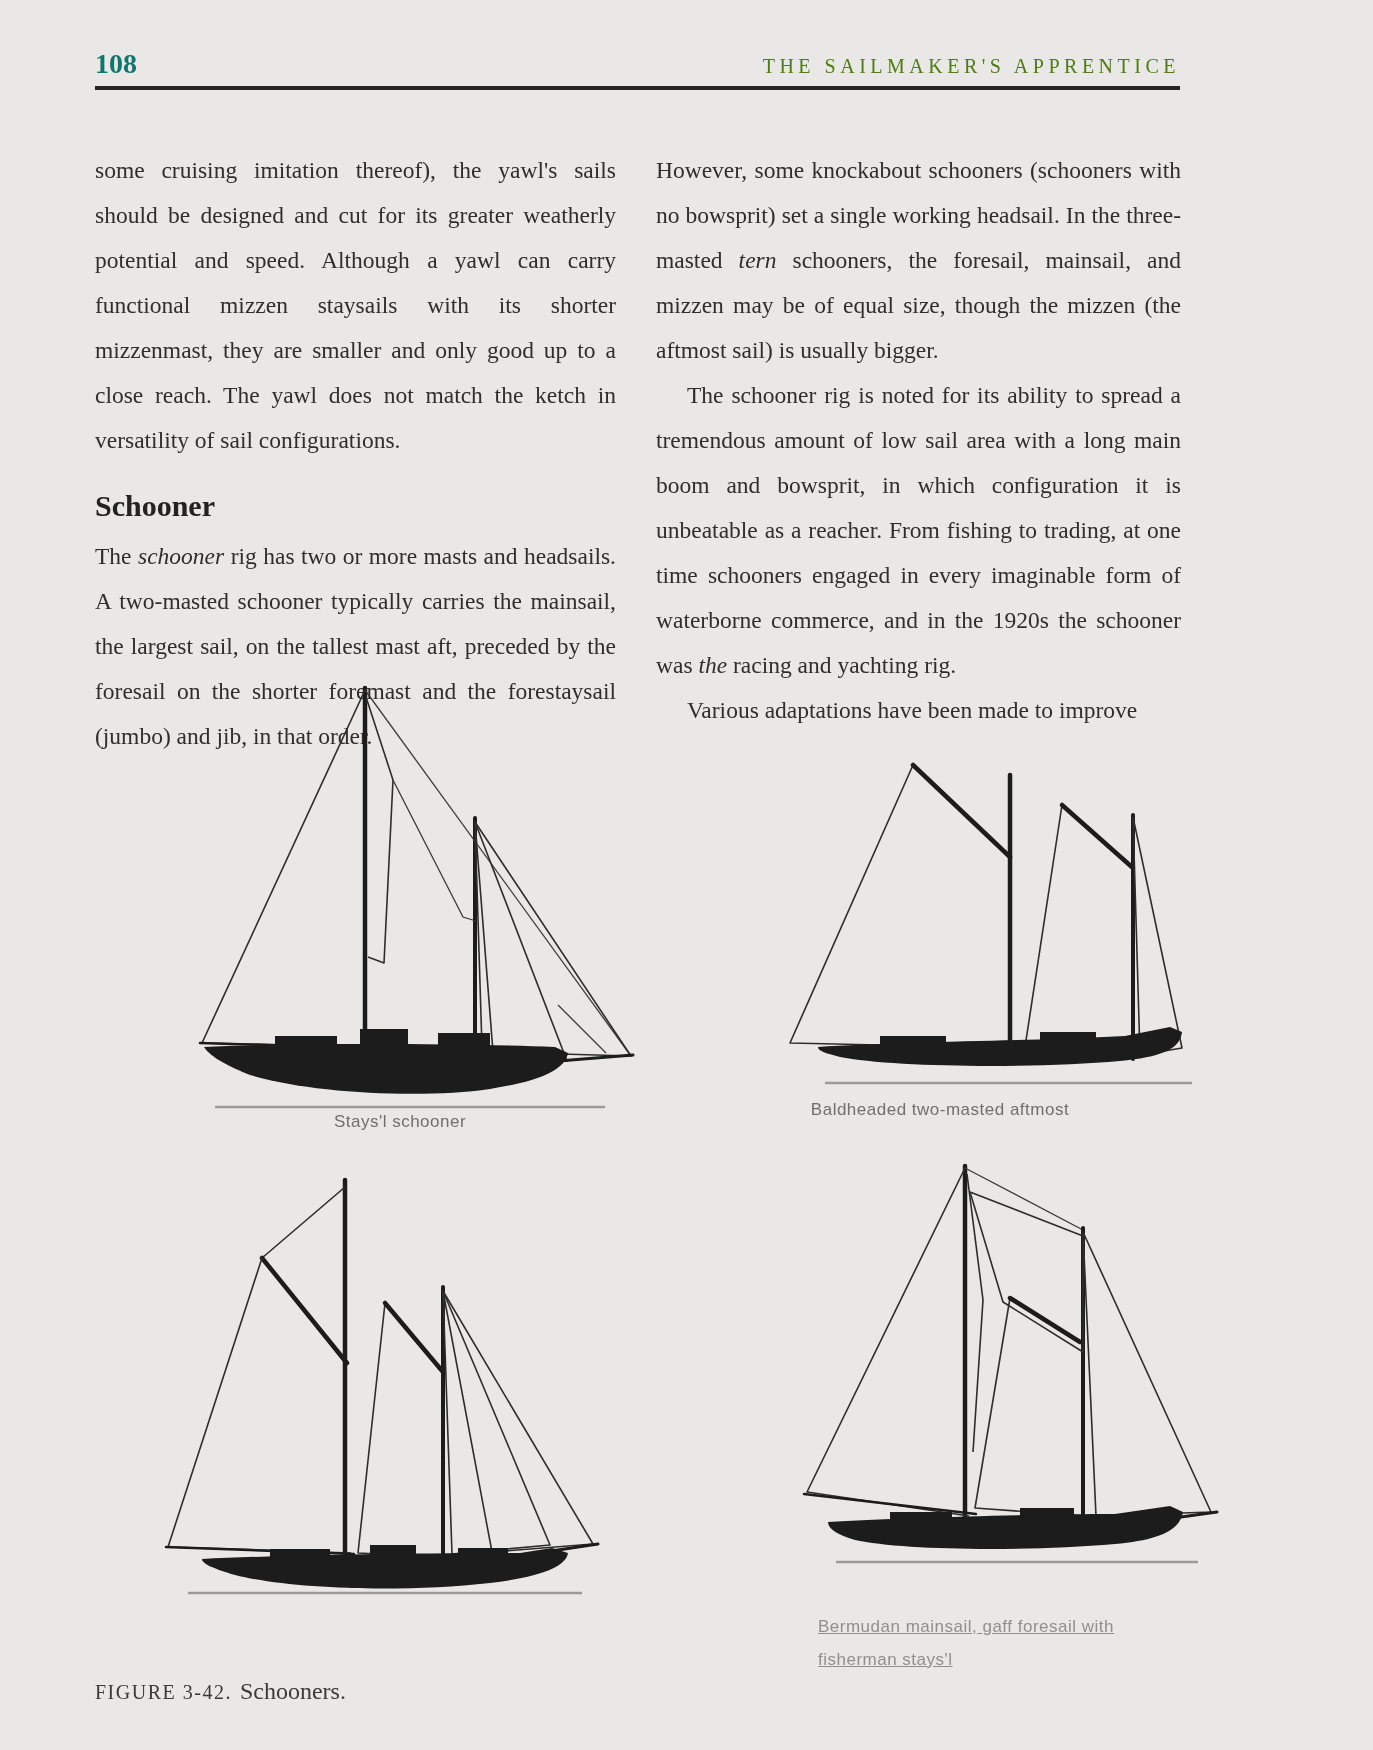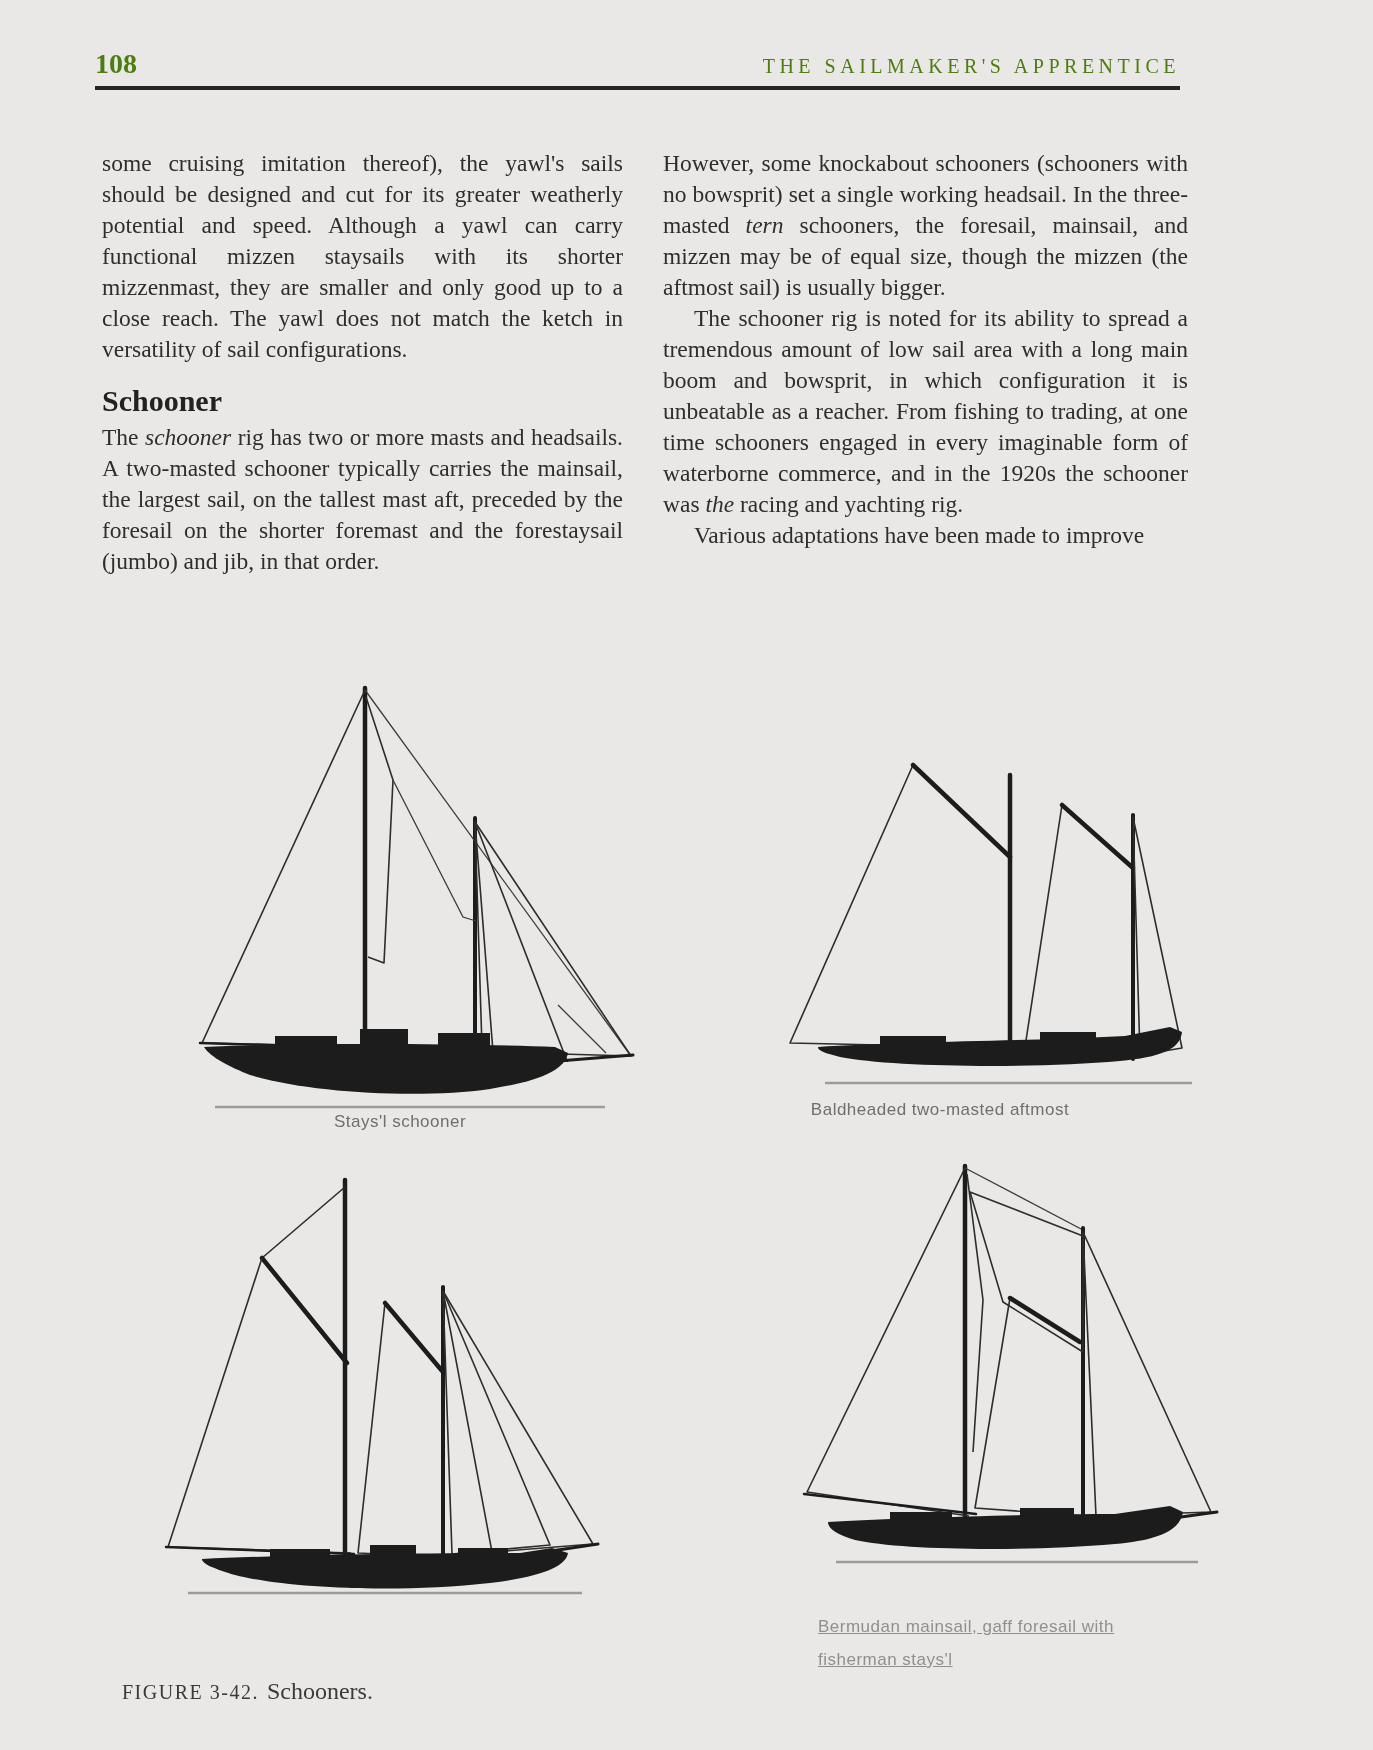--- a/index.html
+++ b/index.html
@@ -1,46 +1,46 @@
 <!DOCTYPE html>
 <html style="--page-bg: #e9e8e6; --ink: #2e2e2e; --caption: #6f6f6f; --caption-faded: #8f8f8f; --hull: #1c1c1c; --waterline: #9b9b9b;"><head>
 <meta charset="utf-8">
 <style>
   html,body{margin:0;padding:0;}
   body{width:1373px;height:1750px;font-family:"Liberation Serif",serif;}
   .page{position:absolute;top:0;left:0;width:1373px;height:1750px;background:var(--page-bg,#e9e8e6);overflow:hidden;}
 
   
-  .page-number{position:absolute;left:95px;top:48px;font-size:28px;font-weight:bold;color:#4d7c0f;}
+  .page-number{position:absolute;left:95px;top:48px;font-size:28px;font-weight:bold;color:#0f766e;}
   .running-head{position:absolute;right:193px;top:55px;font-size:20px;letter-spacing:4.5px;color:#4d7c0f;}
   .head-rule{position:absolute;left:95px;top:86px;width:1085px;height:4px;background:#262626;}
 
   
-  .col{position:absolute;top:148px;font-size:23.5px;line-height:31px;color:var(--ink,#2e2e2e);text-align:justify;margin-left:7px;}
+  .col{position:absolute;top:148px;font-size:23.5px;line-height:45px;color:var(--ink,#2e2e2e);text-align:justify;}
   .col-left{left:95px;width:521px;}
   .col-right{left:656px;width:525px;}
   .col p{margin:0;}
   .col p.indent{text-indent:31px;}
   .section-heading{font-size:30px;font-weight:bold;margin:20px 0 6px 0;color:#222;text-align:left;}
 
   
   .boat{position:absolute;}
   .boat svg{display:block;}
   .sail{fill:none;stroke:#2d2d2d;stroke-width:1.6;stroke-linejoin:round;}
   .stay{fill:none;stroke:#3a3a3a;stroke-width:1.3;}
   .spar{stroke:#1c1c1c;stroke-linecap:round;}
   .hull{fill:var(--hull,#1c1c1c);stroke:none;}
   .waterline{stroke:var(--waterline,#9b9b9b);stroke-width:2.5;}
 
   
   .fig-caption{position:absolute;font-family:"Liberation Sans",sans-serif;font-size:17px;letter-spacing:0.5px;color:var(--caption,#6f6f6f);}
   .cap-center{text-align:center;}
   .cap-faded{color:var(--caption-faded,#8f8f8f);white-space:pre-line;line-height:33px;text-decoration:underline;}
   .figure-label{position:absolute;left:95px;top:1678px;color:#3a3a3a;}
-  .figure-label .label{font-size:20px;letter-spacing:1.5px;margin-left:27px;}
+  .figure-label .label{font-size:20px;letter-spacing:1.5px;}
   .figure-label .title{font-size:24px;margin-left:8px;}
 </style>
 </head>
 <body>
 
 <div class="page">
 
   <div class="page-number">108</div>
   <div class="running-head">THE SAILMAKER'S APPRENTICE</div>
   <div class="head-rule"></div>

